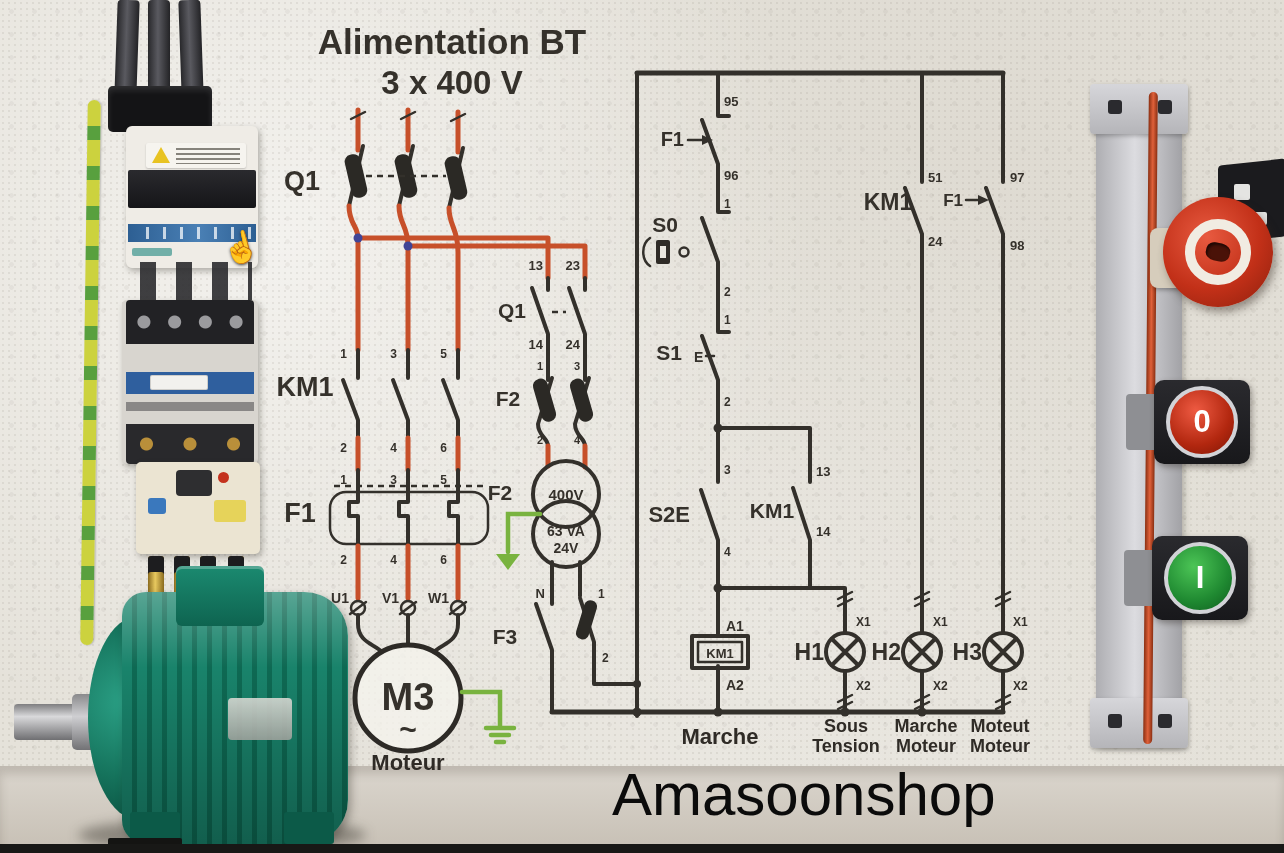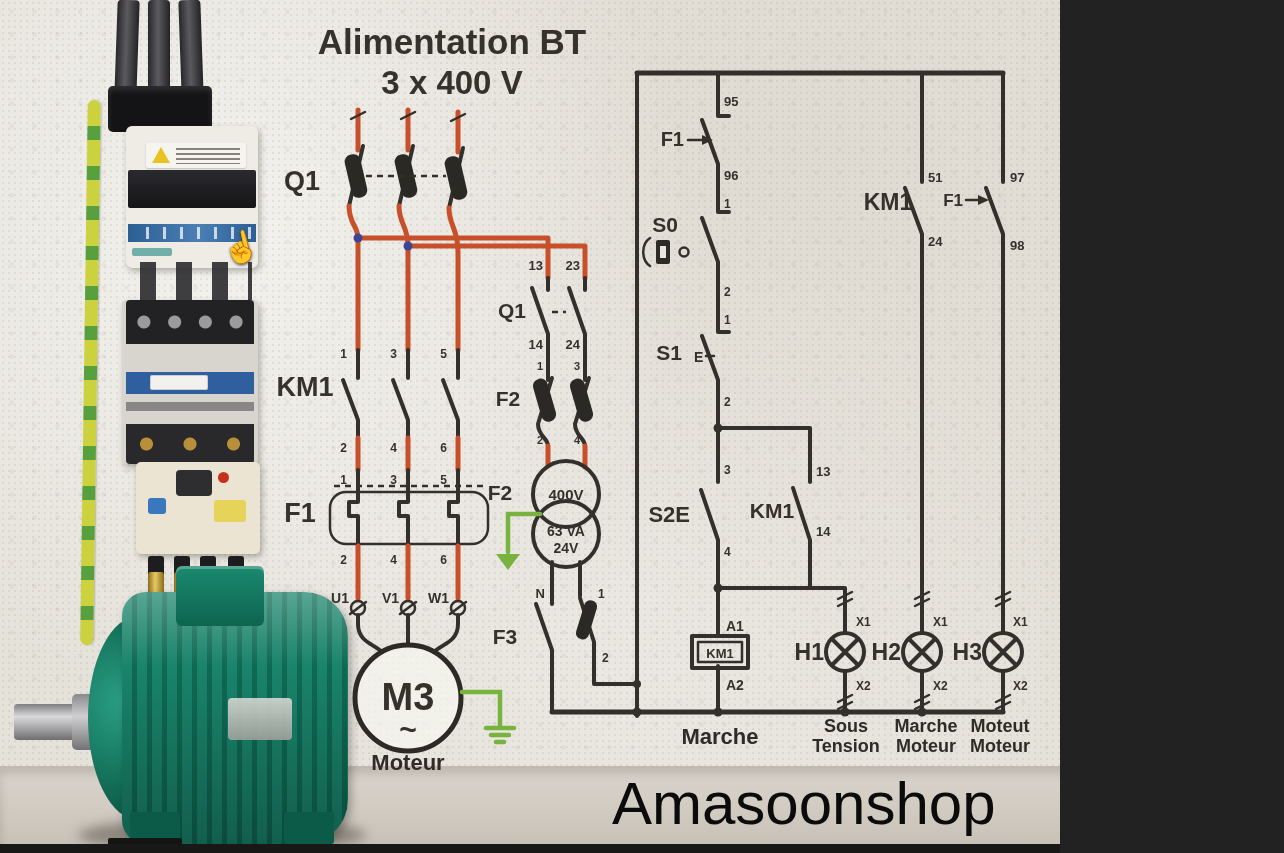--- a/index.html
+++ b/index.html
@@ -1,16 +1,16 @@
 <!DOCTYPE html>
 <html><head>
 <meta charset="utf-8">
 <style>
   html,body{margin:0;padding:0;background:#222;}
-  #stage{position:relative;width:1060px;height:853px;overflow:hidden;
+  #stage{position:relative;width:1284px;height:853px;overflow:hidden;
          font-family:"Liberation Sans",sans-serif;background:#e6e3dc;}
   .abs{position:absolute;}
   
   .wall{inset:0;background:
       radial-gradient(circle at 22% 28%, rgba(255,255,255,.55), transparent 45%),
       radial-gradient(circle at 78% 18%, rgba(213,208,198,.4), transparent 55%),
       radial-gradient(circle at 60% 70%, rgba(255,255,255,.25), transparent 50%),
       #e5e2da;}
   .texture{inset:0;opacity:.75;background-image:
       radial-gradient(rgba(120,112,100,.16) 1px, transparent 1.4px),
@@ -128,21 +128,21 @@
       transform:rotate(14deg);box-shadow:inset 2px 2px 3px rgba(0,0,0,.6);}
   .housing{width:96px;height:84px;background:linear-gradient(180deg,#2a2a2e,#18181b);
       border-radius:10px;box-shadow:2px 3px 6px rgba(40,36,30,.4);}
   .plate{width:34px;height:56px;background:#8e8f93;border-radius:4px;}
   .bcap{width:72px;height:72px;border-radius:50%;border:4px solid #d2d3d7;box-sizing:border-box;
       color:#fff;font-weight:bold;font-size:31px;text-align:center;line-height:64px;}
   .redcap{background:radial-gradient(circle at 40% 32%,#ee5a42,#b2270f 60%,#7d1505);}
   .greencap{background:radial-gradient(circle at 40% 32%,#4cc556,#1f8931 60%,#0f5c1e);}
   
   .watermark{left:612px;top:760px;font-size:60px;color:#0b0b0b;letter-spacing:0px;
-      font-family:"Liberation Sans",sans-serif;z-index:40;margin-top:9px;}
+      font-family:"Liberation Sans",sans-serif;z-index:40;}
 </style>
 </head>
 <body>
 
 <div id="stage">
   <div class="abs wall"></div>
   <div class="abs texture"></div>
   <div class="abs surface"></div>
 
   <svg class="abs svg-layer" width="1284" height="853" viewBox="0 0 1284 853">

